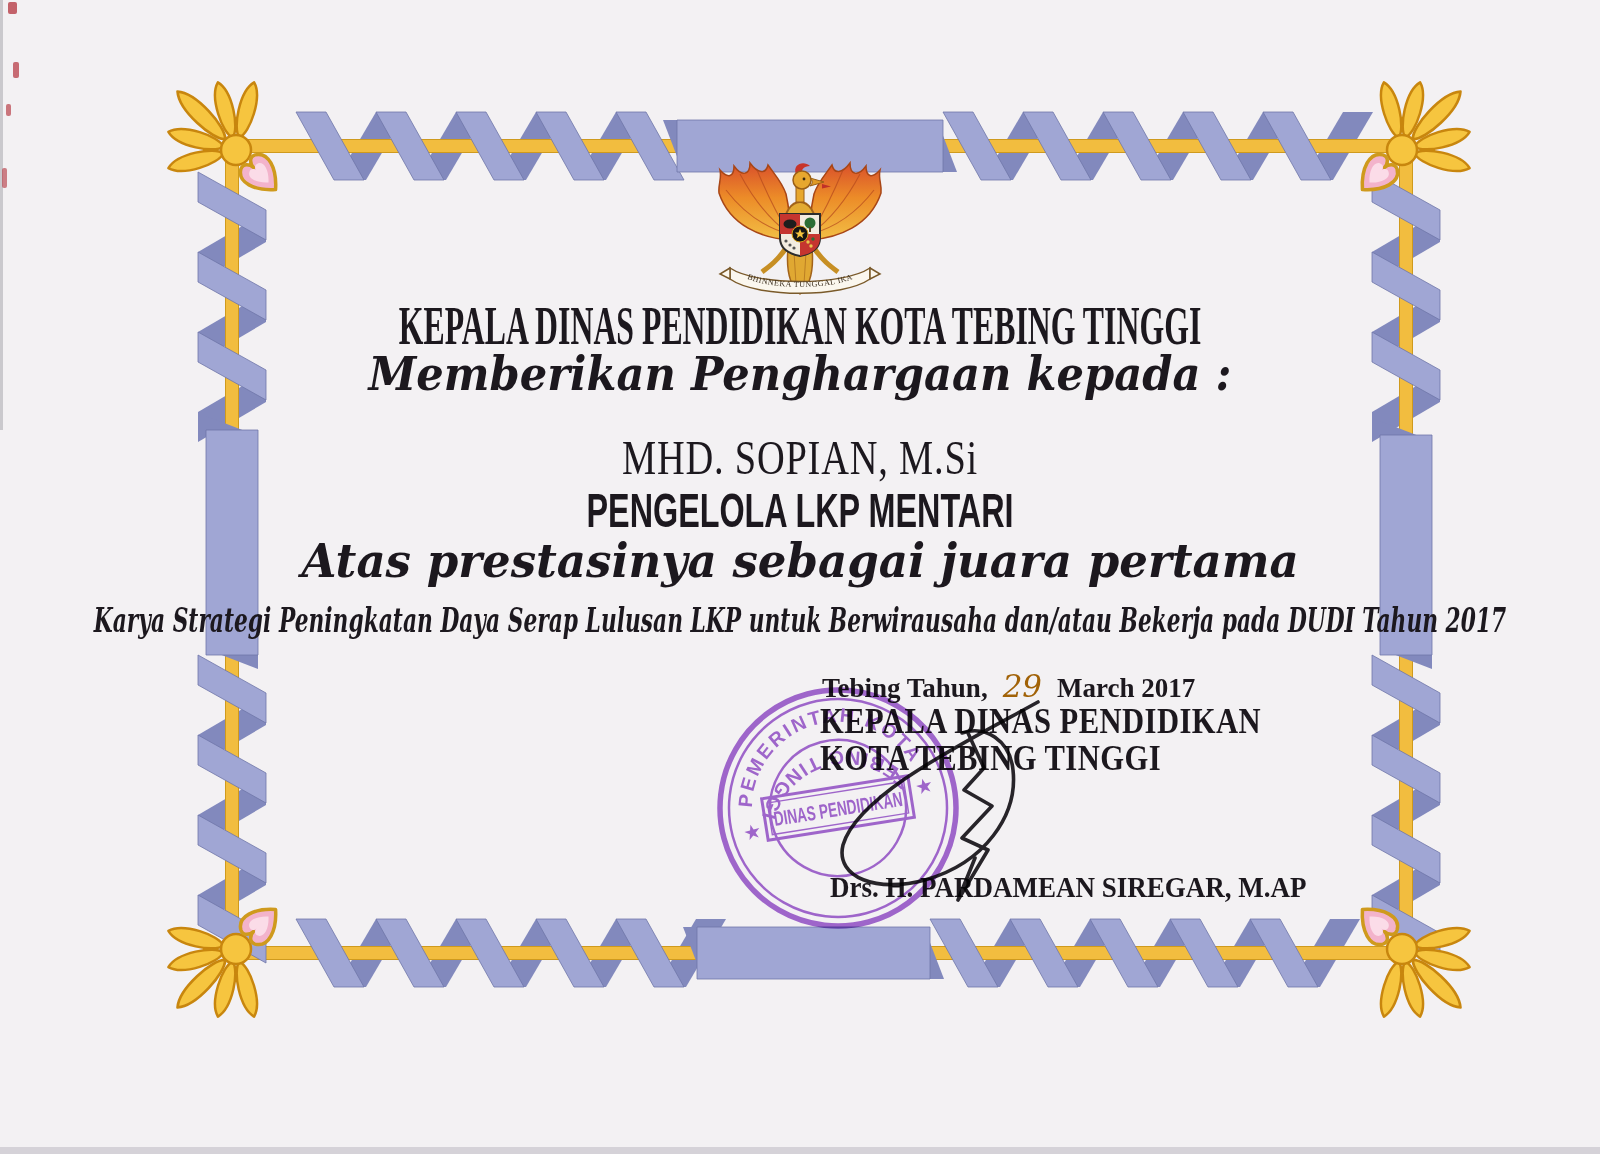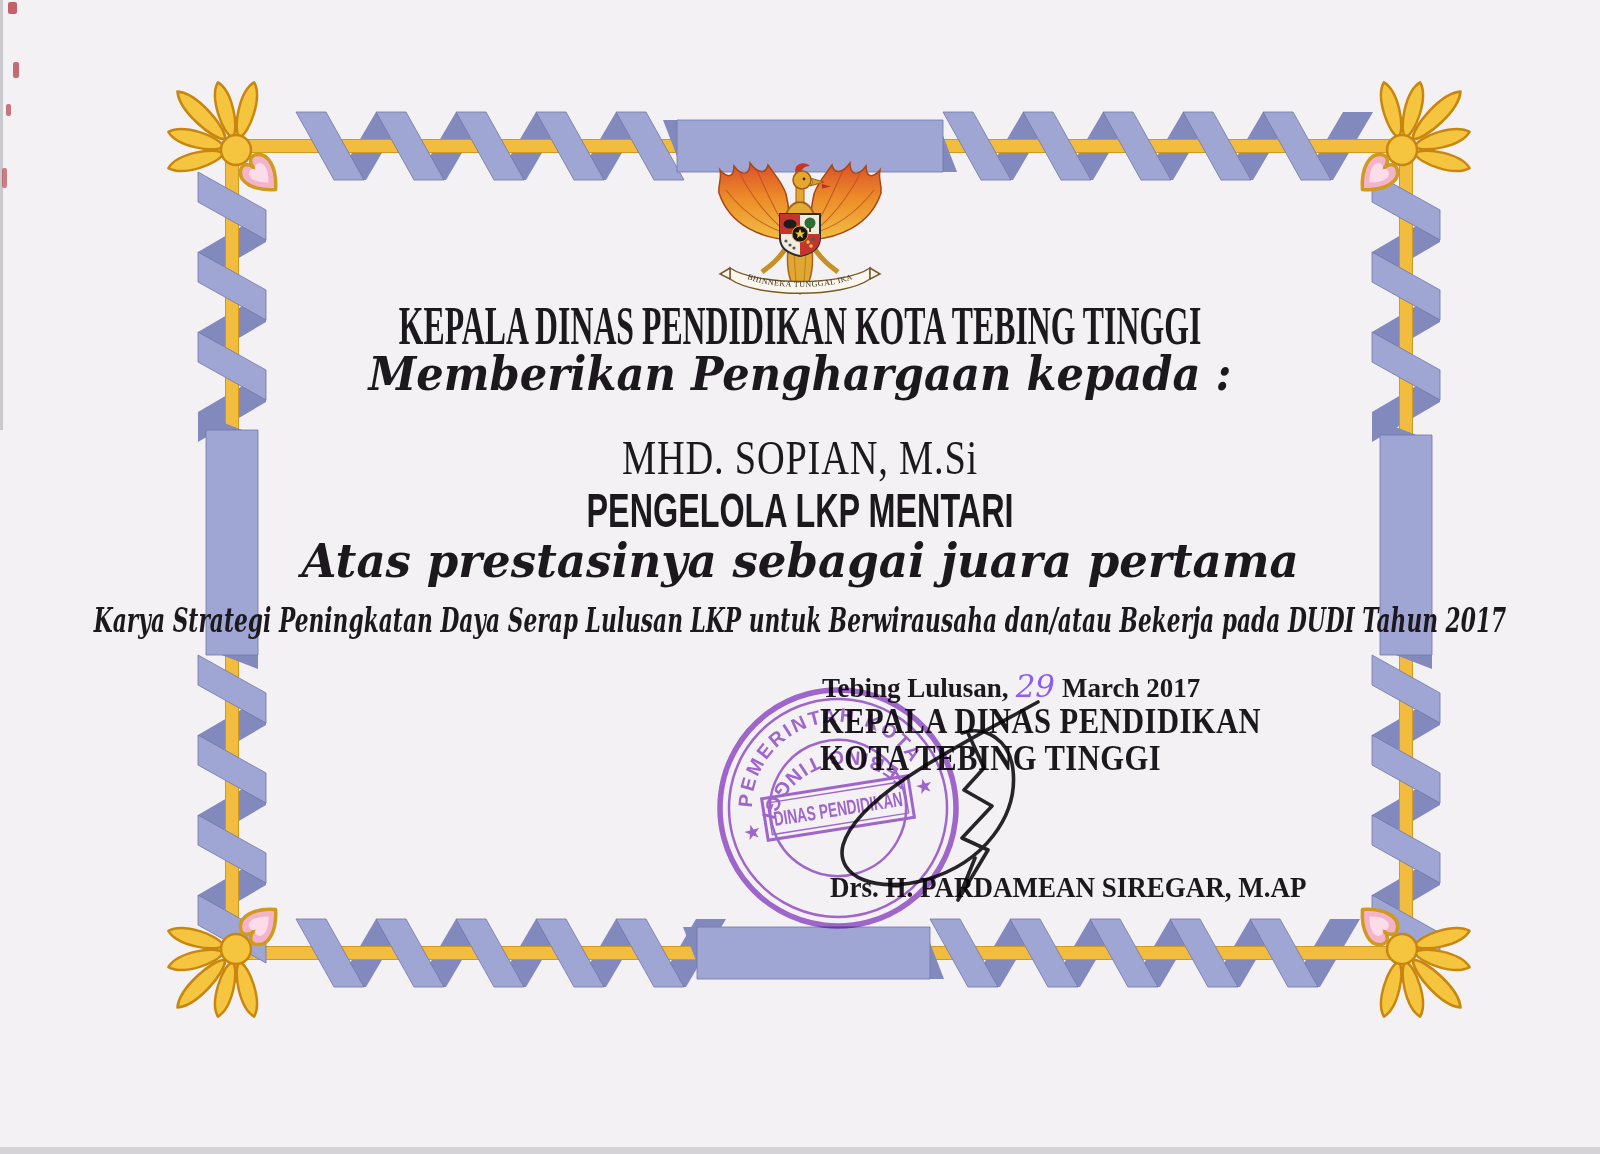--- a/index.html
+++ b/index.html
@@ -11,21 +11,21 @@
          transform:translateX(-50%) scale(0.60,1.04);}
   .script{font-family:"DejaVu Serif",serif;font-style:italic;font-weight:700;}
   .present{top:346px;font-size:47px;transform:translateX(-50%) scale(0.92,1);}
   .rname{top:430px;font-size:48px;letter-spacing:1px;transform:translateX(-50%) scale(0.80,1);}
   .role{top:482px;font-size:49px;font-weight:700;font-family:"Liberation Sans",sans-serif;
         transform:translateX(-50%) scale(0.66,1);}
   .achv{top:534px;font-size:46px;transform:translateX(-50%) scale(0.98,1);}
   .work{top:600px;font-size:34px;transform:translateX(-50%) scale(0.64,1);}
   .dateline{top:668px;left:822px;font-size:27px;font-weight:700;}
   .dateline .day{font-family:"DejaVu Serif",serif;font-style:italic;font-weight:400;
-                 font-size:31px;color:#8b5cf6;margin:0 7px;}
+                 font-size:31px;color:#a16207;margin:0 15px;}
   .sigtitle{font-size:36px;font-weight:700;transform-origin:0 50%;transform:scale(0.85,1);
             left:820px;letter-spacing:0.5px;}
   .st1{top:700px;}
   .st2{top:737px;}
   .signer{top:870px;left:830px;font-size:30px;font-weight:700;transform-origin:0 50%;
           transform:scale(0.90,1);}
   svg.abs{position:absolute;}
   .stamp{mix-blend-mode:multiply;opacity:0.85;}
   .sig{mix-blend-mode:multiply;}
   .artifact{position:absolute;border-radius:2px;}
@@ -200,21 +200,21 @@
   </svg>
 
   <div class="t center title">KEPALA DINAS PENDIDIKAN KOTA TEBING TINGGI</div>
   <div class="t center script present">Memberikan Penghargaan kepada :</div>
   <div class="t center rname">MHD. SOPIAN, M.Si</div>
   <div class="t center role">PENGELOLA LKP MENTARI</div>
   <div class="t center script achv">Atas prestasinya sebagai juara pertama</div>
   <div class="t center script work">Karya Strategi Peningkatan Daya Serap Lulusan LKP untuk Berwirausaha dan/atau Bekerja pada DUDI Tahun 2017</div>
 
   <div class="t dateline">
-    <span>Tebing Lulusan,</span><span class="day">29</span><span>March 2017</span>
+    <span>Tebing Tahun,</span><span class="day">29</span><span>March 2017</span>
   </div>
   <div class="t sigtitle st1">KEPALA DINAS PENDIDIKAN</div>
   <div class="t sigtitle st2">KOTA TEBING TINGGI</div>
   <div class="t signer">Drs. H. PARDAMEAN SIREGAR, M.AP</div>
 
   <svg class="abs stamp" style="left:708px;top:678px;width:260px;height:260px" viewBox="0 0 260 260">
     <g transform="rotate(-15 130 130)">
       <circle cx="130" cy="130" r="118" fill="none" stroke="#9751cd" stroke-width="5.5"></circle>
       <circle cx="130" cy="130" r="109" fill="none" stroke="#9751cd" stroke-width="2.5"></circle>
       <circle cx="130" cy="130" r="68" fill="none" stroke="#9751cd" stroke-width="2.5"></circle>

